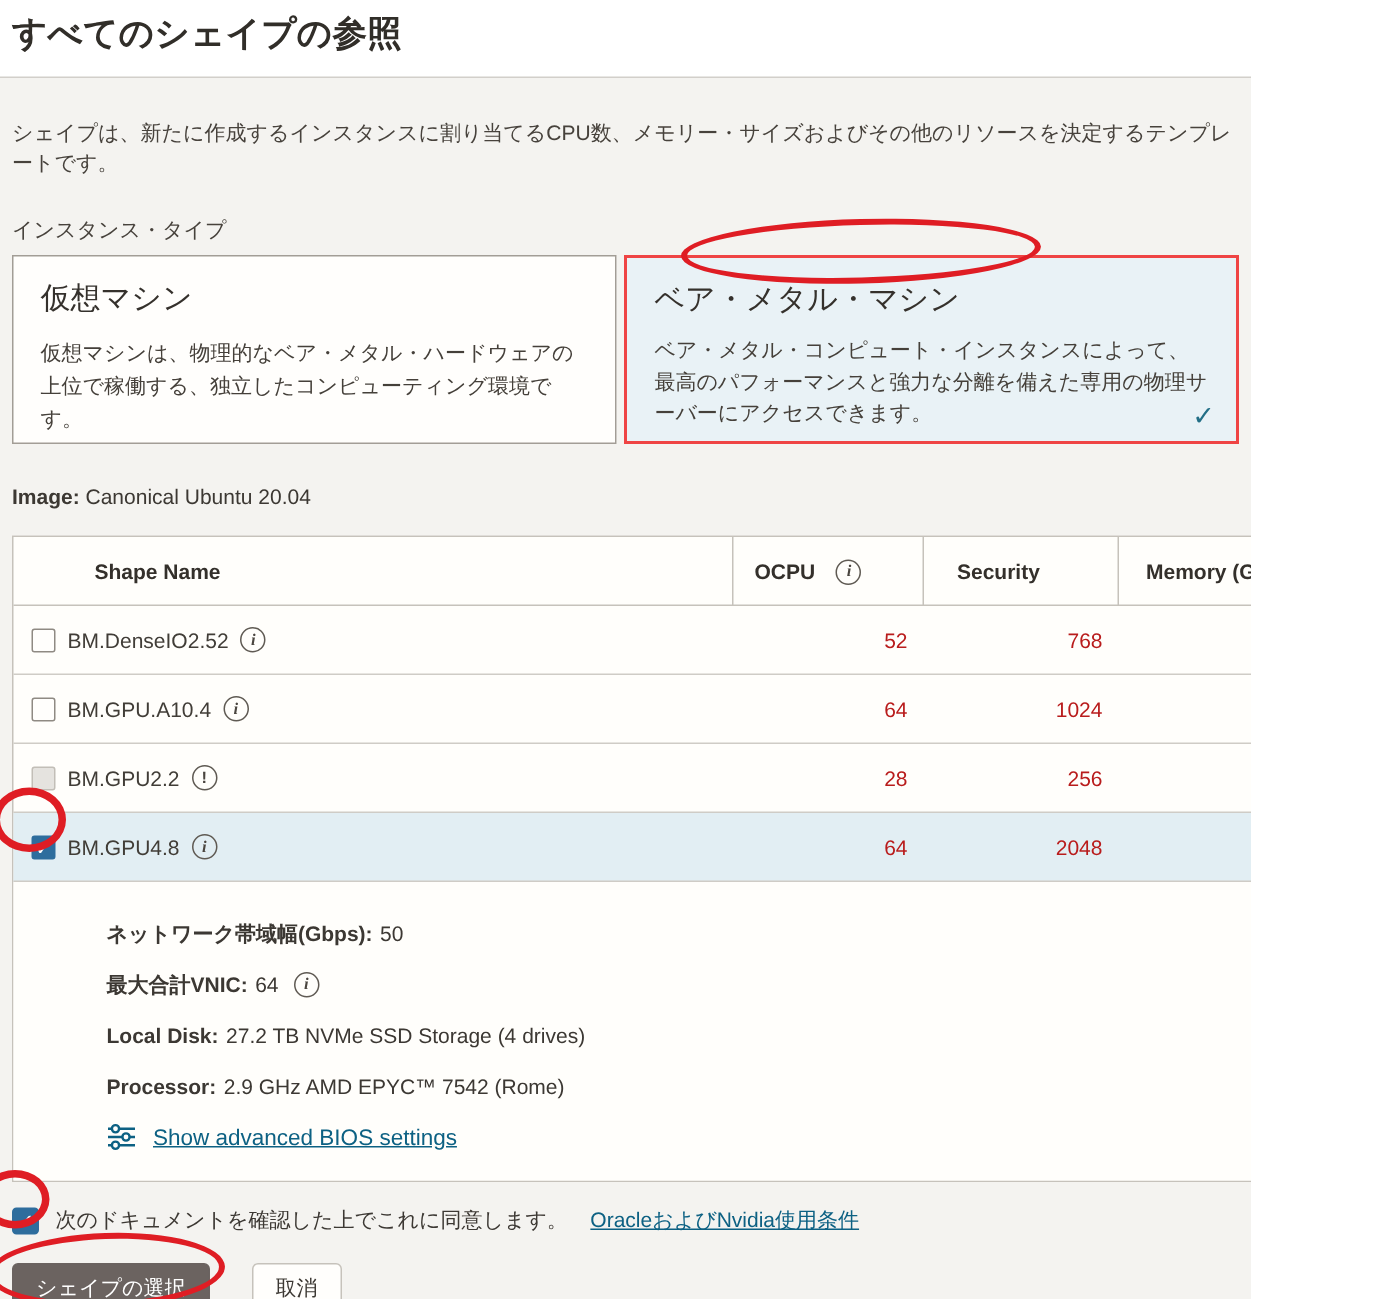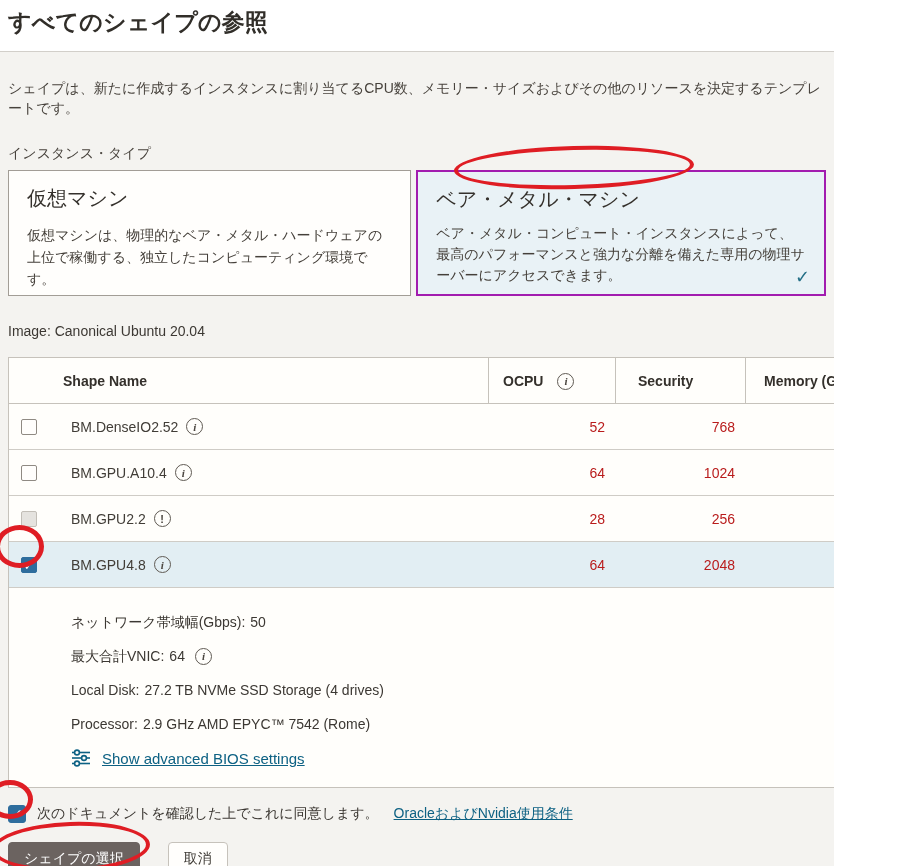--- a/index.html
+++ b/index.html
@@ -17,47 +17,47 @@
   
   .content { background:#f4f3f0; height:814px; padding:0 8px; }
 
   .desc { padding-top:26px; font-size:14px; color:#47423c; line-height:20px; }
   .sec-label { margin-top:27px; font-size:14px; color:#47423c; }
 
   
   .cards { margin-top:7px; display:flex; gap:5px; }
   .card { position:relative; width:444px; height:126px; background:#fffefc;
           border:1px solid #a29d96; padding:14px 18px; cursor:pointer; }
-  .card.selected { width:451px; background:#e9f2f6; border:2px solid #a21caf; }
+  .card.selected { width:451px; background:#e9f2f6; border:2px solid #ef4444; }
   .card-title { font-size:20px; color:#35312c; }
   .card-desc { margin-top:12px; font-size:14px; line-height:22px; color:#45403a; }
   .card.selected .card-desc { margin-top:10px; line-height:21px; }
   .card-check { position:absolute; right:14px; bottom:6px; color:#236f86; font-size:18px; font-weight:bold; }
 
   .image-line { margin-top:27px; font-size:14px; color:#3c3833; }
-  .b { font-weight:normal;text-align:center; }
+  .b { font-weight:bold;text-align:center; }
 
   
   .tbl { margin-top:18px; width:900px; background:#fffefb; border:1px solid #c6c2bb; }
   .trow { display:grid; grid-template-columns:479px 127px 130px 162px; align-items:center; height:46px; }
   .thead { border-bottom:1px solid #c6c2bb; }
   .thead .c { height:46px; display:flex; align-items:center; font-weight:bold; font-size:14px; color:#34302b; }
   .thead .c2,.thead .c3,.thead .c4 { border-left:1px solid #c6c2bb; }
   .c1 { padding-left:54px; }
   .thead .c2 { padding-left:14px; gap:6px; }
   .thead .c3 { padding-left:18px; }
   .thead .c4 { padding-left:22px; }
   .brow { border-bottom:1px solid #cfccc6; font-size:14px; }
   .brow.sel { background:#e2eef3; }
   .name-cell { display:flex; align-items:center; padding-left:12px; gap:0; }
   .cbx { width:16px; height:16px; border:1px solid #8f8a83; border-radius:2px; background:#fffefc; flex:0 0 16px; }
   .cbx.dis { background:#e5e3df; border-color:#c2beb7; }
   .cbx.on { background:#2e6d9d; border-color:#2e6d9d; color:#fff; font-size:13px; line-height:15px;
             text-align:center; font-weight:bold; }
-  .shape-nm { margin-left:34px; color:#413d37; }
+  .shape-nm { margin-left:8px; color:#413d37; }
   .num { text-align:right; padding-right:10px; color:#b91c1c; }
   .ico { display:inline-flex; align-items:center; justify-content:center; width:17px; height:17px;
          border:1px solid #5f5a53; border-radius:50%; font:italic bold 11px "Liberation Serif","DejaVu Serif",serif;
          color:#4a453f; margin-left:8px; background:transparent; flex:0 0 17px; }
   .ico.warn { font-style:normal; font-family:"Liberation Sans",sans-serif; }
   .sec-cell { padding-left:110px; }
 
   
   .details { padding:24px 0 0 62px; background:#fffefb; height:199px; font-size:14px; }
   .dline { margin-bottom:14px; line-height:20px; display:flex; align-items:center; }

